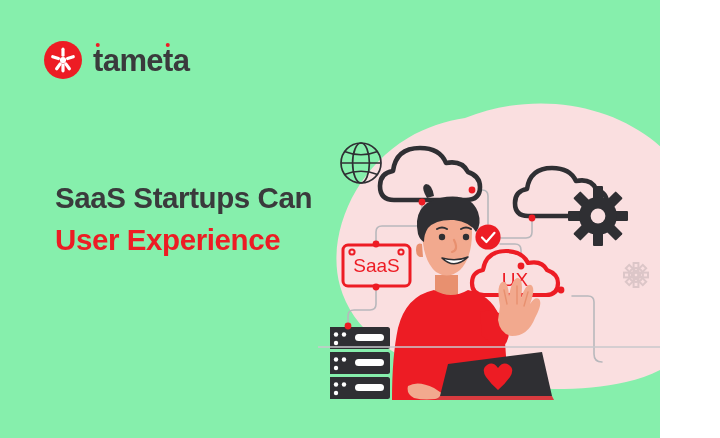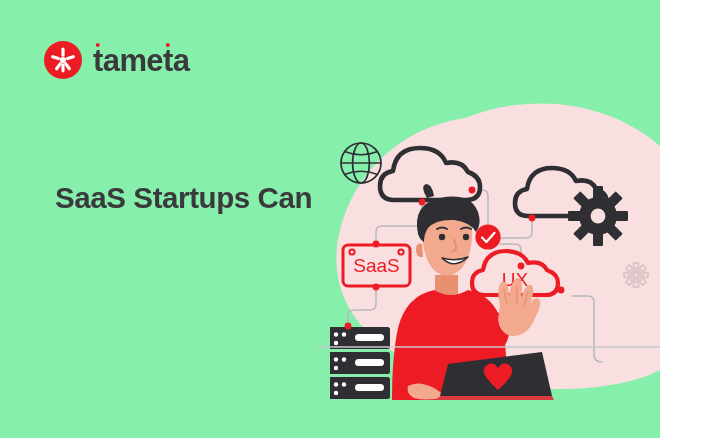--- a/index.html
+++ b/index.html
@@ -98,20 +98,21 @@
         <rect x="17.4" y="6.6" width="3.2" height="9.2" rx="1.6" transform="rotate(288 19 19)"></rect>
       </g>
     </svg>
     <div id="logo-word">
       <span><span style="position: relative; display: inline-block;">t<span class="dot" style="position: absolute; left: 50%; top: -2px; transform: translateX(-50%); width: 4.5px; height: 4.5px; border-radius: 50%; background: rgb(237, 28, 36);"></span></span><span>a</span><span>m</span><span>e</span><span style="position: relative; display: inline-block;">t<span class="dot" style="position: absolute; left: 50%; top: -2px; transform: translateX(-50%); width: 4.5px; height: 4.5px; border-radius: 50%; background: rgb(237, 28, 36);"></span></span><span>a</span></span>
     </div>
   </div>
 
   <h1 id="headline">
     <span class="line">SaaS Startups Can</span>
+    <span class="line accent">User Experience</span>
   </h1>
 
   <div id="illustration">
     <svg viewBox="0 0 390 300">
 
       <path fill="#FADFE0" d="M 135 18 C 200 -8 272 2 320 38 C 372 78 390 142 382 196 C 375 244 342 272 296 282
                C 242 294 172 290 120 276 C 64 260 22 230 10 186 C -4 136 24 70 78 38 C 96 27 116 21 135 18 Z"></path>
 
       <g fill="none" stroke="#B8B8BC" stroke-width="1.6" stroke-linecap="round" stroke-linejoin="round">
 

